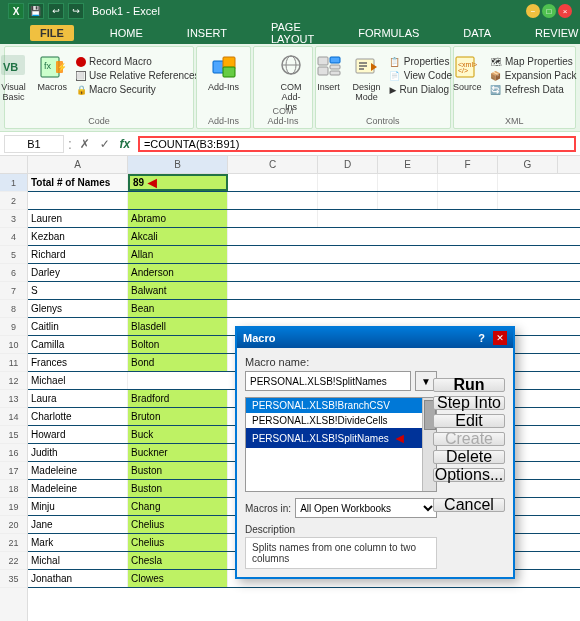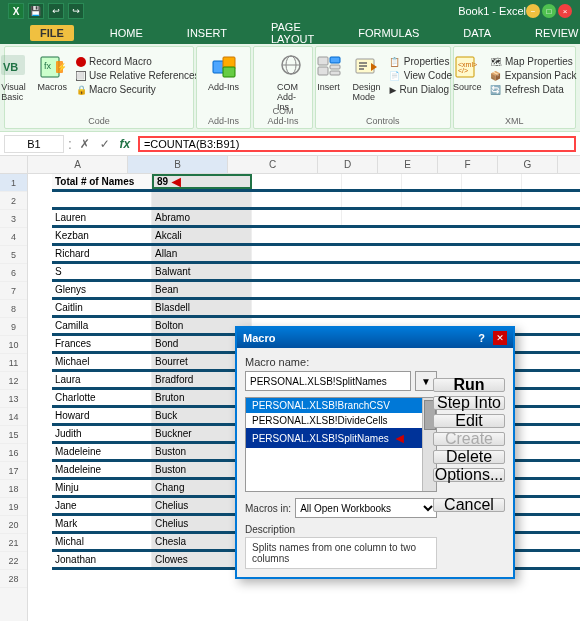--- a/index.html
+++ b/index.html
@@ -2,41 +2,41 @@
 <html><head>
   <meta charset="utf-8">
   <style>
     * { margin: 0; padding: 0; box-sizing: border-box; }
     body { font-family: 'Segoe UI', Arial, sans-serif; font-size: 11px; background: #f0f0f0; width: 580px; height: 621px; overflow: hidden; }
 
     
     .title-bar { background: #217346; color: white; height: 22px; display: flex; align-items: center; padding: 0 8px; font-size: 11px; }
     .title-bar-icons { display: flex; gap: 4px; margin-right: 8px; }
     .title-icon { width: 16px; height: 16px; background: #1a5c38; border: 1px solid #2a8a56; display: flex; align-items: center; justify-content: center; font-size: 9px; color: white; }
-    .title-text { flex: 1; text-align: right; font-size: 11px; }
+    .title-text { flex: 1; text-align: left; font-size: 11px; }
     .title-controls { display: flex; gap: 2px; }
     .title-btn { width: 14px; height: 14px; border-radius: 50%; display: flex; align-items: center; justify-content: center; font-size: 8px; }
     .title-btn.min { background: #f0c040; }
     .title-btn.max { background: #50c050; }
     .title-btn.close { background: #f04040; }
 
     
     .menu-bar { background: #217346; color: white; height: 22px; display: flex; align-items: center; padding: 0 4px; gap: 2px; }
     .menu-item { padding: 2px 8px; font-size: 11px; cursor: pointer; border-radius: 2px; margin-left: 26px; }
     .menu-item.file { background: #f0c040; color: #333; font-weight: bold; padding: 2px 10px; border-radius: 2px; }
     .menu-item.developer { border: 2px solid #ff4444; color: white; }
 
     
     .ribbon { background: #e8f5e9; border-bottom: 1px solid #c8e6c9; height: 88px; display: flex; padding: 2px 4px; gap: 2px; }
     .ribbon-group { border: 1px solid #c8e6c9; border-radius: 2px; padding: 4px; display: flex; flex-direction: column; align-items: center; min-width: 60px; position: relative; background: #f5fbf5; }
     .ribbon-group-label { font-size: 9px; color: #666; position: absolute; bottom: 2px; left: 0; right: 0; text-align: center; }
     .ribbon-row { display: flex; gap: 2px; align-items: flex-start; flex: 1; }
     .ribbon-btn { display: flex; flex-direction: column; align-items: center; cursor: pointer; padding: 2px 4px; border-radius: 2px; min-width: 36px; }
     .ribbon-btn .icon { width: 28px; height: 28px; display: flex; align-items: center; justify-content: center; }
-    .ribbon-btn .label { font-size: 9px; color: #333; margin-top: 1px; }
+    .ribbon-btn .label { font-size: 9px; text-align: center; color: #333; margin-top: 1px; }
     .ribbon-btn-small { display: flex; align-items: center; gap: 3px; padding: 1px 3px; cursor: pointer; font-size: 10px; color: #333; border-radius: 2px; white-space: nowrap; }
     .ribbon-small-col { display: flex; flex-direction: column; gap: 1px; padding-top: 4px; }
     .red-box { border: 2px solid #ff4444 !important; }
 
     
     .formula-bar { background: white; border-bottom: 1px solid #ddd; height: 24px; display: flex; align-items: center; padding: 0 4px; gap: 4px; }
     .cell-ref { width: 60px; border: 1px solid #ddd; height: 18px; text-align: center; font-size: 11px; display: flex; align-items: center; justify-content: center; }
     .formula-sep { color: #999; font-size: 14px; }
     .formula-icons { display: flex; gap: 2px; }
     .formula-icon { width: 18px; height: 18px; display: flex; align-items: center; justify-content: center; font-size: 12px; color: #666; cursor: pointer; }
@@ -52,25 +52,25 @@
     .col-d { width: 60px; }
     .col-e { width: 60px; }
     .col-f { width: 60px; }
 
     .sheet-body { display: flex; flex: 1; overflow: hidden; }
     .row-headers { width: 28px; min-width: 28px; background: #f5f5f5; border-right: 1px solid #ddd; }
     .row-header { height: 18px; display: flex; align-items: center; justify-content: center; font-size: 9px; color: #555; border-bottom: 1px solid #eee; }
     .row-header.selected { background: #dde8f5; }
 
     .sheet-content { flex: 1; overflow: hidden; }
-    .sheet-row { display: flex; height: 18px; border-bottom: 3px solid #0c4a6e; margin-left: 24px; }
+    .sheet-row { display: flex; height: 18px; border-bottom: 1px solid #0c4a6e; }
     .cell { border-right: 1px solid #eee; display: flex; align-items: center; padding: 0 3px; font-size: 10px; overflow: hidden; white-space: nowrap; }
     .cell.col-a { width: 100px; }
     .cell.col-b { width: 100px; }
-    .cell.col-b.selected-col { background: #e5e5e5; }
+    .cell.col-b.selected-col { background: #bef264; }
     .cell.col-b.active-cell { border: 2px solid #217346; }
     .cell.col-c { width: 90px; }
     .cell.col-d { width: 60px; }
     .cell.col-e { width: 60px; }
     .cell.col-f { width: 60px; }
     .cell.header-row { font-weight: bold; background: #f9f9f9; }
 
     
     .dialog-overlay { position: absolute; top: 0; left: 0; width: 580px; height: 580px; pointer-events: none; }
     .dialog { position: absolute; top: 170px; left: 235px; width: 280px; background: #f0f0f0; border: 2px solid #0078d7; box-shadow: 4px 4px 10px rgba(0,0,0,0.3); pointer-events: all; }
@@ -331,21 +331,21 @@
         <div class="row-header">13</div>
         <div class="row-header">14</div>
         <div class="row-header">15</div>
         <div class="row-header">16</div>
         <div class="row-header">17</div>
         <div class="row-header">18</div>
         <div class="row-header">19</div>
         <div class="row-header">20</div>
         <div class="row-header">21</div>
         <div class="row-header">22</div>
-        <div class="row-header">28</div>
+        <div class="row-header">35</div>
       </div>
 
       <div class="sheet-content">
 
         <div class="sheet-row">
           <div class="cell col-a header-row">Total # of Names</div>
           <div class="cell col-b selected-col active-cell" style="font-weight:bold;position:relative;">89 <span class="red-arrow">◄</span></div>
           <div class="cell col-c"></div>
           <div class="cell col-d"></div>
           <div class="cell col-e"></div>
@@ -368,20 +368,24 @@
         </div>
         <div class="sheet-row">
           <div class="cell col-a">Kezban</div>
           <div class="cell col-b selected-col">Akcali</div>
         </div>
         <div class="sheet-row">
           <div class="cell col-a">Richard</div>
           <div class="cell col-b selected-col">Allan</div>
         </div>
         <div class="sheet-row">
+          <div class="cell col-a">Darley</div>
+          <div class="cell col-b selected-col">Anderson</div>
+        </div>
+        <div class="sheet-row">
           <div class="cell col-a">S</div>
           <div class="cell col-b selected-col">Balwant</div>
         </div>
         <div class="sheet-row">
           <div class="cell col-a">Glenys</div>
           <div class="cell col-b selected-col">Bean</div>
         </div>
         <div class="sheet-row">
           <div class="cell col-a">Caitlin</div>
           <div class="cell col-b selected-col">Blasdell</div>
@@ -389,21 +393,20 @@
         <div class="sheet-row">
           <div class="cell col-a">Camilla</div>
           <div class="cell col-b selected-col">Bolton</div>
         </div>
         <div class="sheet-row">
           <div class="cell col-a">Frances</div>
           <div class="cell col-b selected-col">Bond</div>
         </div>
         <div class="sheet-row">
           <div class="cell col-a">Michael</div>
-          <div class="cell col-b selected-col">Bourret</div>
         </div>
         <div class="sheet-row">
           <div class="cell col-a">Laura</div>
           <div class="cell col-b selected-col">Bradford</div>
         </div>
         <div class="sheet-row">
           <div class="cell col-a">Charlotte</div>
           <div class="cell col-b selected-col">Bruton</div>
         </div>
         <div class="sheet-row">

